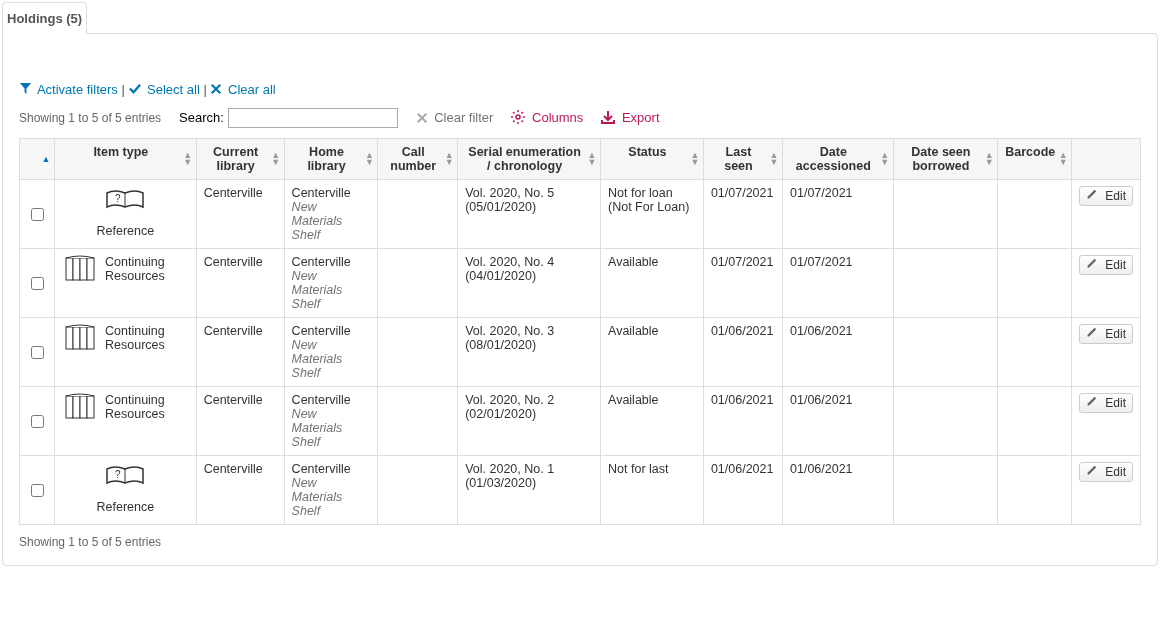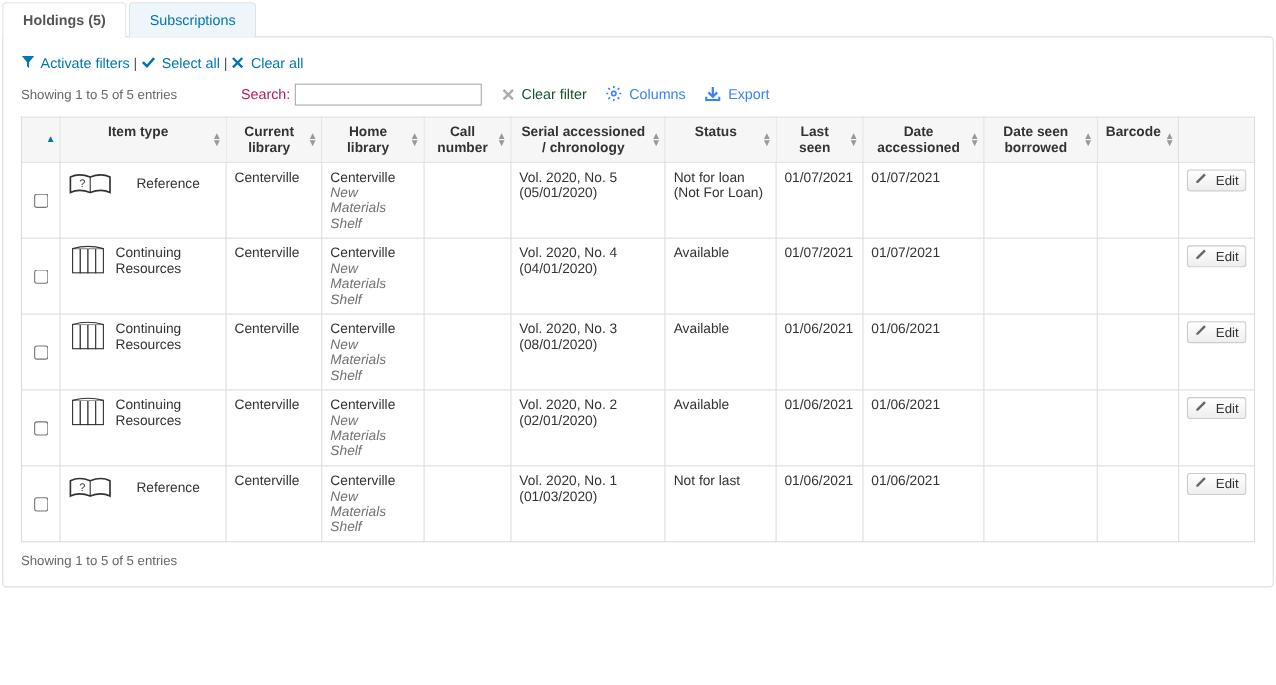--- a/index.html
+++ b/index.html
@@ -11,21 +11,21 @@
     color: #333;
     background: #fff;
   }
   .tabs {
     display: flex;
     gap: 2px;
     position: relative;
     z-index: 2;
   }
   .tab {
-    padding: 8px 18px;
+    padding: 8px 4px;
     border: 1px solid #ddd;
     border-bottom: none;
     border-radius: 4px 4px 0 0;
     background: #eef6fb;
     color: #0076b2;
     cursor: pointer;
   }
   .tab.active {
     background: #fff;
     color: #555;
@@ -45,45 +45,46 @@
     border-radius: 0 4px 4px 4px;
     margin-top: -1px;
     padding: 16px;
     position: relative;
     z-index: 1;
     background: #fff;
   }
   .toolbar1 {
     color: #0076b2;
     margin-bottom: 10px;
+    margin-top: 32px;
   }
   .toolbar1 .sep { color: #555; }
   .toolbar1 a { color: #0076b2; text-decoration: none; cursor: pointer; }
   .toolbar1 .icon { display: inline-block; margin-right: 2px; vertical-align: -1px; }
   .toolbar2 {
     display: flex;
     align-items: center;
     gap: 18px;
     margin-bottom: 10px;
     color: #555;
   }
   .toolbar2 .entries { color: #666; font-size: 12px; }
-  .toolbar2 label { color: #be185d; margin-left: 40px; }
+  .toolbar2 label { color: #000000; }
   .toolbar2 input[type=text] {
     border: 1px solid #aaa;
     height: 20px;
     width: 170px;
     padding: 1px 4px;
     font-size: 12px;
   }
   .toolbar2 .tb-action {
-    color: #3b82f6;
+    color: #be185d;
     cursor: pointer;
   }
-  .toolbar2 .clear-filter { color: #14532d; }
+  .toolbar2 .clear-filter { color: #737373; }
   .toolbar2 .tb-action .icon { margin-right: 3px; vertical-align: -2px; display: inline-block; }
   table.data {
     width: 100%;
     border-collapse: collapse;
     table-layout: auto;
   }
   table.data th, table.data td {
     border: 1px solid #ddd;
     padding: 6px 7px;
     vertical-align: top;
@@ -107,21 +108,21 @@
     color: #999;
     font-size: 9px;
     line-height: 7px;
     display: flex;
     flex-direction: column;
     align-items: center;
   }
   table.data th.sorted .sort-arrows { color: #0076b2; }
   .home-lib .shelf { font-style: italic; color: #737373; }
   .itemtype-cell { display: flex; flex-direction: row; gap: 3px; }
-  .itemtype-row { display: flex; align-items: center; gap: 22px; }
+  .itemtype-row { display: flex; align-items: center; gap: 12px; flex-direction: column; }
   .item-icon {
     width: 40px; height: 26px;
     display: inline-block;
   }
   .edit-btn {
     display: inline-flex;
     align-items: center;
     gap: 8px;
     border: 1px solid #ccc;
     background: linear-gradient(#fff, #eee);
@@ -174,21 +175,20 @@
       <rect x="11" y="3" width="7" height="22" fill="#fff" stroke="#333"></rect>
       <rect x="18" y="3" width="7" height="22" fill="#fff" stroke="#333"></rect>
       <rect x="25" y="3" width="7" height="22" fill="#fff" stroke="#333"></rect>
       <path d="M4 3 Q18 -1 32 3" fill="#fff" stroke="#333"></path>
     </g>
   </defs>
 </svg>
 
 <div class="tabs">
   <div class="tab active">Holdings (5)</div>
-  <div class="tab">Subscriptions</div>
 </div>
 
 <div class="panel">
 
   <div class="toolbar1">
     <a>
       <span class="icon"><svg width="13" height="13" viewBox="0 0 14 14">
             <use href="#ic-filter"></use>
           </svg></span>
       <span>Activate filters</span>
@@ -251,21 +251,21 @@
         </th>
         <th>
           <span>Home library</span>
           <span class="sort-arrows">▲<br>▼</span>
         </th>
         <th>
           <span>Call number</span>
           <span class="sort-arrows">▲<br>▼</span>
         </th>
         <th>
-          <span>Serial accessioned / chronology</span>
+          <span>Serial enumeration / chronology</span>
           <span class="sort-arrows">▲<br>▼</span>
         </th>
         <th>
           <span>Status</span>
           <span class="sort-arrows">▲<br>▼</span>
         </th>
         <th>
           <span>Last seen</span>
           <span class="sort-arrows">▲<br>▼</span>
         </th>

